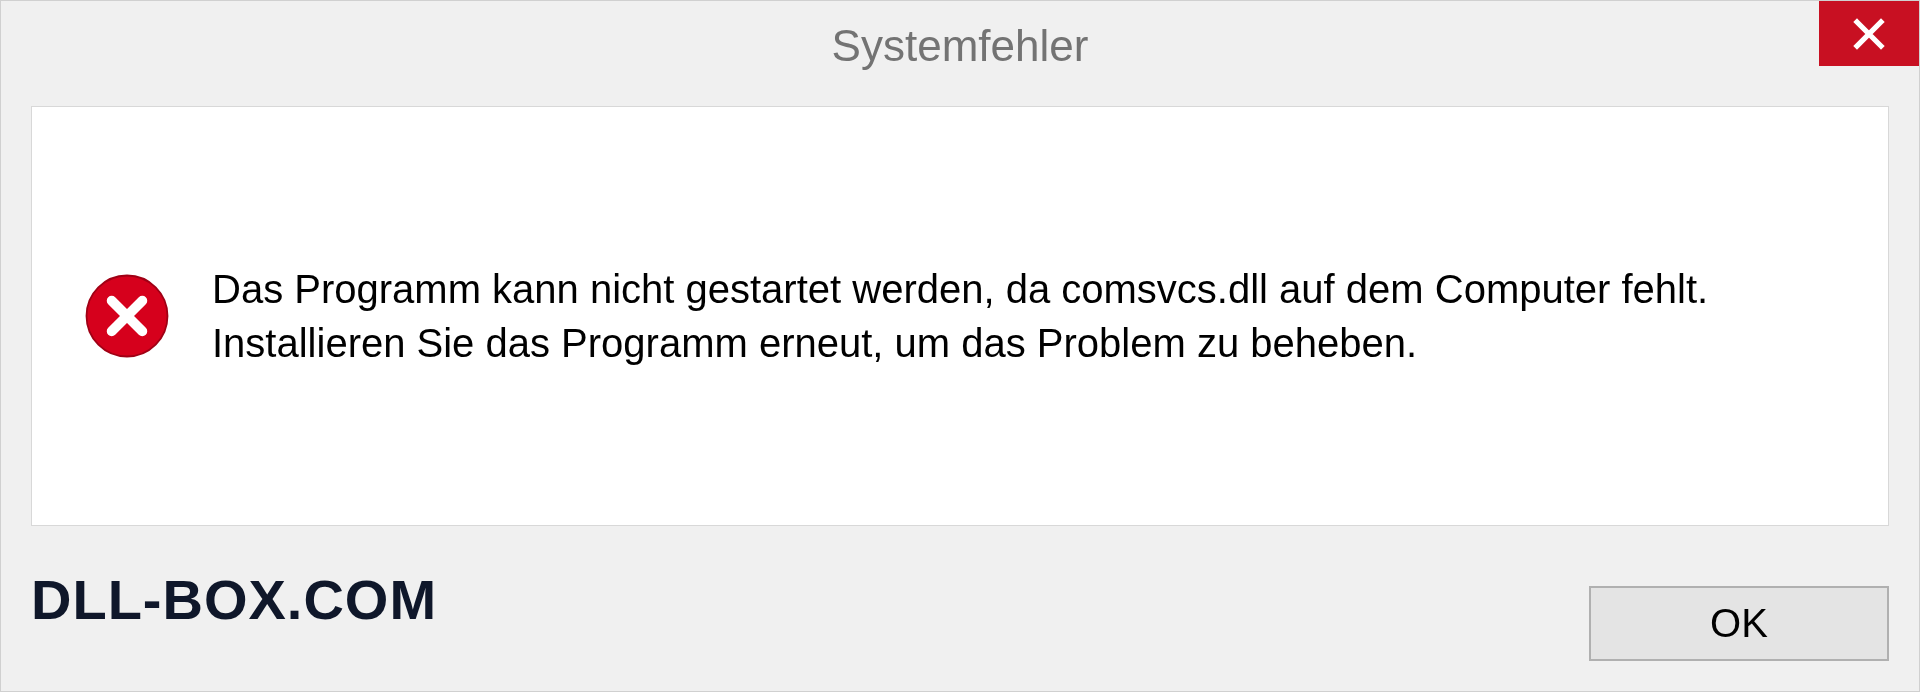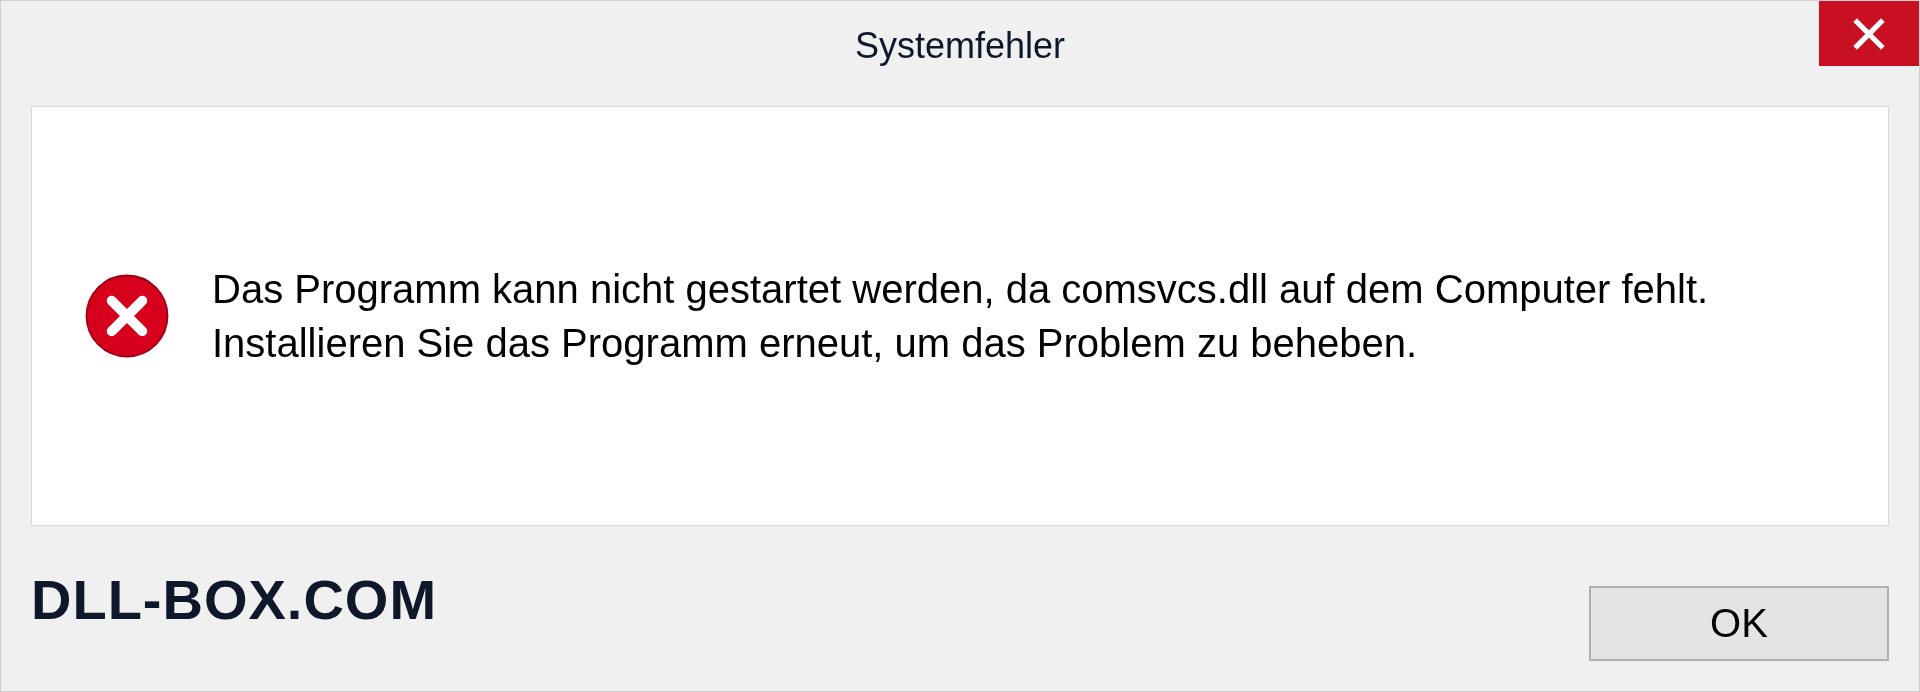--- a/index.html
+++ b/index.html
@@ -25,23 +25,23 @@
     }
     .titlebar {
       height: 90px;
       display: flex;
       align-items: center;
       justify-content: center;
       position: relative;
       background: #f0f0f0;
     }
     .title {
-      font-size: 36px;
+      font-size: 44px;
       font-weight: 400;
-      color: #0f172a;
+      color: #737373;
       text-align: left;
     }
     .close-button {
       position: absolute;
       top: 0;
       right: 0;
       width: 100px;
       height: 65px;
       background: #c81022;
       display: flex;

